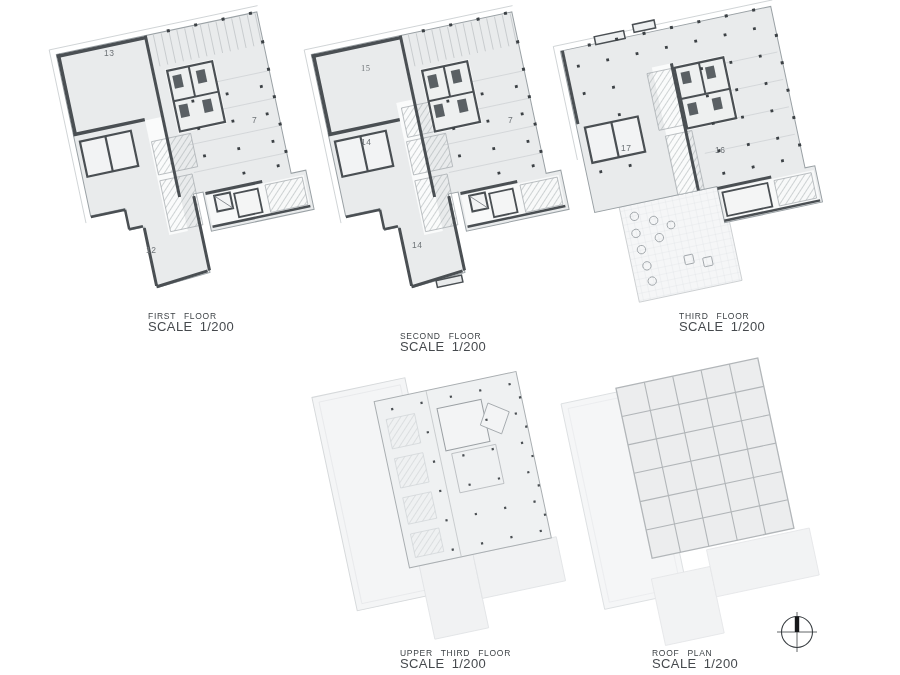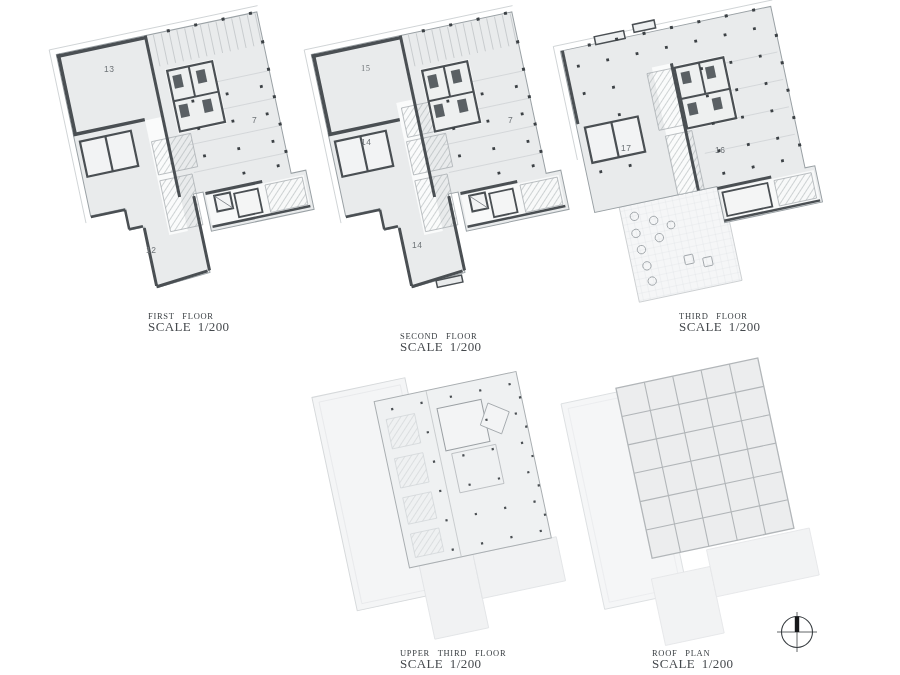--- a/index.html
+++ b/index.html
@@ -6,21 +6,21 @@
   body{
     width:900px;height:675px;background:#ffffff;
     font-family:"Liberation Sans", sans-serif;
     position:relative;overflow:hidden;color:#3d4246;
   }
   .sheet{position:absolute;inset:0;}
   .plan{position:absolute;margin:0;padding:0;}
   .plan svg{display:block;overflow:visible;}
   .plan-label{
     position:absolute;font-size:8.5px;line-height:10.5px;
-    letter-spacing:.7px;word-spacing:5px;color:#3d4246;white-space:nowrap;font-family:Liberation Serif, serif;
+    letter-spacing:.7px;word-spacing:5px;color:#3d4246;white-space:nowrap;
   }
   .plan-label .scale{font-size:13px;letter-spacing:.4px;word-spacing:3px;color:#45494d;}
   .room-num{
     position:absolute;font-size:8.5px;color:#6e7377;letter-spacing:.5px;white-space:nowrap;
   }
   .compass{position:absolute;left:773px;top:608px;width:48px;height:48px;}
 </style>
 </head>
 <body>
 
@@ -369,21 +369,21 @@
   </div>
   <div class="plan-label" style="left:400px;top:648px;">
     <div>UPPER THIRD FLOOR</div>
     <div class="scale">SCALE 1/200</div>
   </div>
   <div class="plan-label" style="left:652px;top:648px;">
     <div>ROOF PLAN</div>
     <div class="scale">SCALE 1/200</div>
   </div>
 
-  <span class="room-num" style="left:104px;top:64px;">13</span>
+  <span class="room-num" style="left:104px;top:48px;">13</span>
   <span class="room-num" style="left:252px;top:115px;">7</span>
   <span class="room-num" style="left:146px;top:245px;">12</span>
   <span class="room-num" style="left:361px;top:63px;font-family:Liberation Serif, serif;">15</span>
   <span class="room-num" style="left:361px;top:137px;">14</span>
   <span class="room-num" style="left:508px;top:115px;">7</span>
   <span class="room-num" style="left:412px;top:240px;">14</span>
   <span class="room-num" style="left:621px;top:143px;">17</span>
   <span class="room-num" style="left:715px;top:145px;">16</span>
 
   <svg class="compass" viewBox="0 0 48 48">

